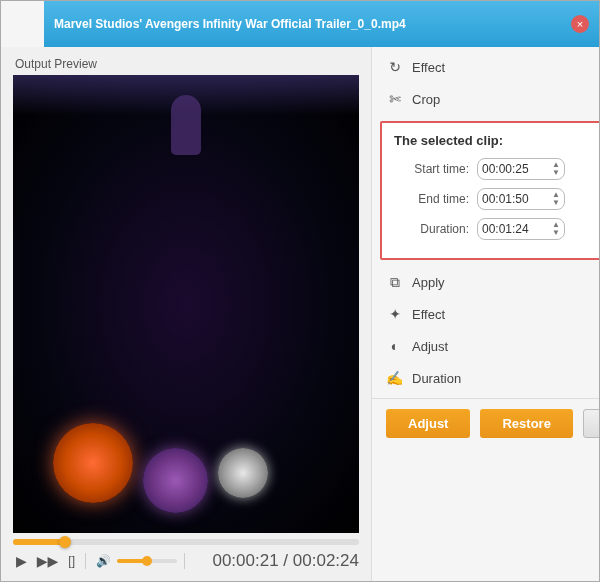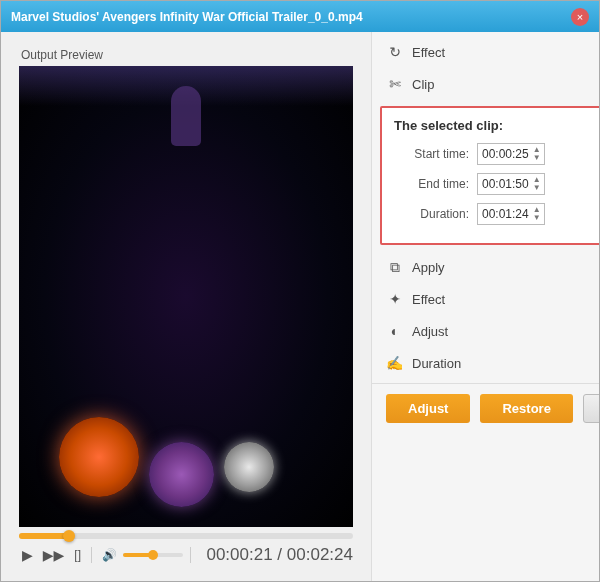--- a/index.html
+++ b/index.html
@@ -7,22 +7,23 @@
 
     .window { width: 600px; height: 582px; background: #f5f5f5; border: 1px solid #aaa; display: flex; flex-direction: column; }
 
     .title-bar {
       background: linear-gradient(to bottom, #4db8e8, #2a9fd6);
       color: white;
       padding: 6px 10px;
       display: flex;
       align-items: center;
       justify-content: space-between;
-      height: 31px;
+      height: 46px;
       flex-shrink: 0;
+      margin-left: 43px;
     }
     .title-bar-text { font-size: 12px; font-weight: bold; }
     .close-btn {
       width: 18px; height: 18px;
       background: #e05a5a;
       border-radius: 50%;
       display: flex; align-items: center; justify-content: center;
       color: white; font-size: 11px; cursor: pointer;
       border: none;
     }
@@ -33,21 +34,21 @@
       overflow: hidden;
     }
 
     
     .left-panel {
       width: 370px;
       flex-shrink: 0;
       background: #f0f0f0;
       display: flex;
       flex-direction: column;
-      padding: 10px;
+      padding: 4px;
     }
 
     .output-preview-label {
       padding: 6px 10px 4px 10px;
       font-size: 12px;
       color: #555;
     }
 
     .video-area {
       background: #000;
@@ -251,24 +252,24 @@
       font-size: 12px;
       color: #555;
       width: 75px;
       text-align: right;
       margin-right: 8px;
     }
     .time-input {
       display: flex;
       align-items: center;
       border: 1px solid #bbb;
-      border-radius: 0;
+      border-radius: 8px;
       background: #fff;
       padding: 2px 4px;
-      width: 68px;
+      width: 88px;
       justify-content: space-between;
     }
     .time-val {
       font-size: 12px;
       color: #333;
     }
     .spin-btns {
       display: flex;
       flex-direction: column;
       margin-left: 4px;
@@ -373,21 +374,21 @@
     <div class="right-panel">
       <div class="tools-list">
 
         <div class="tool-item">
           <div class="tool-icon">↻</div>
           <span>Effect</span>
         </div>
 
         <div class="tool-item">
           <div class="tool-icon">✄</div>
-          <span>Clip</span>
+          <span>Crop</span>
         </div>
 
         <div class="clip-section">
           <div class="clip-title">The selected clip:</div>
 
           <div class="clip-field">
             <span class="clip-label">Start time:</span>
             <div class="time-input">
               <span class="time-val">00:00:25</span>
               <div class="spin-btns">

